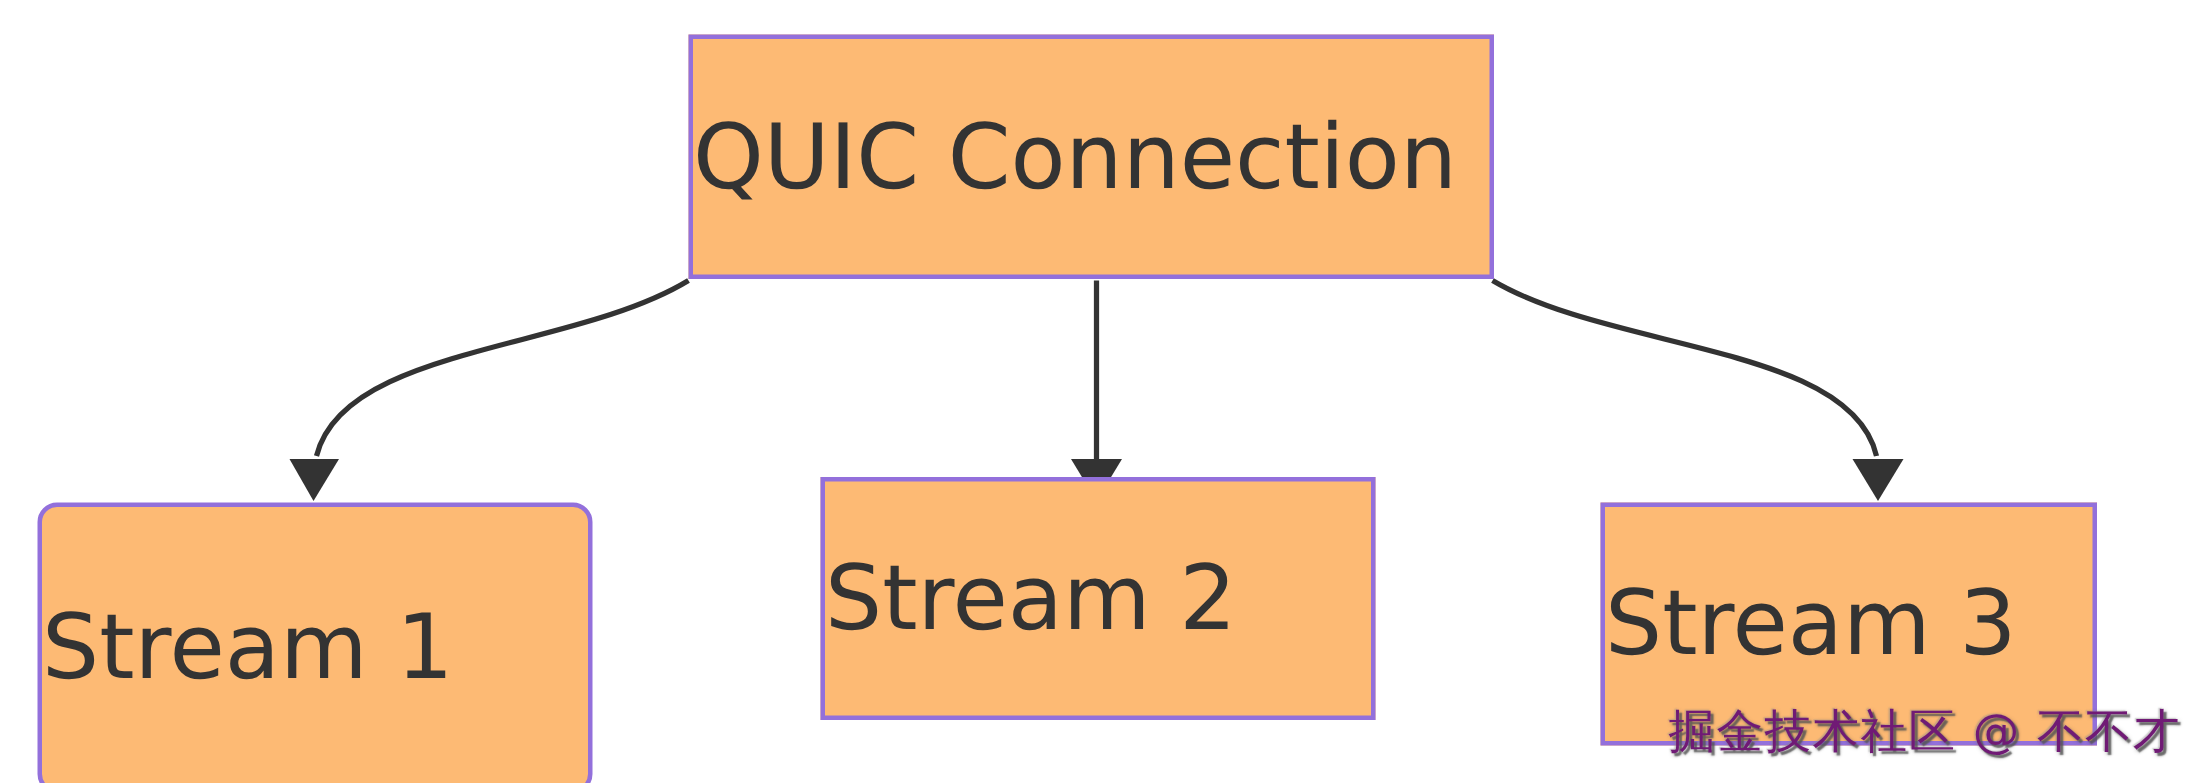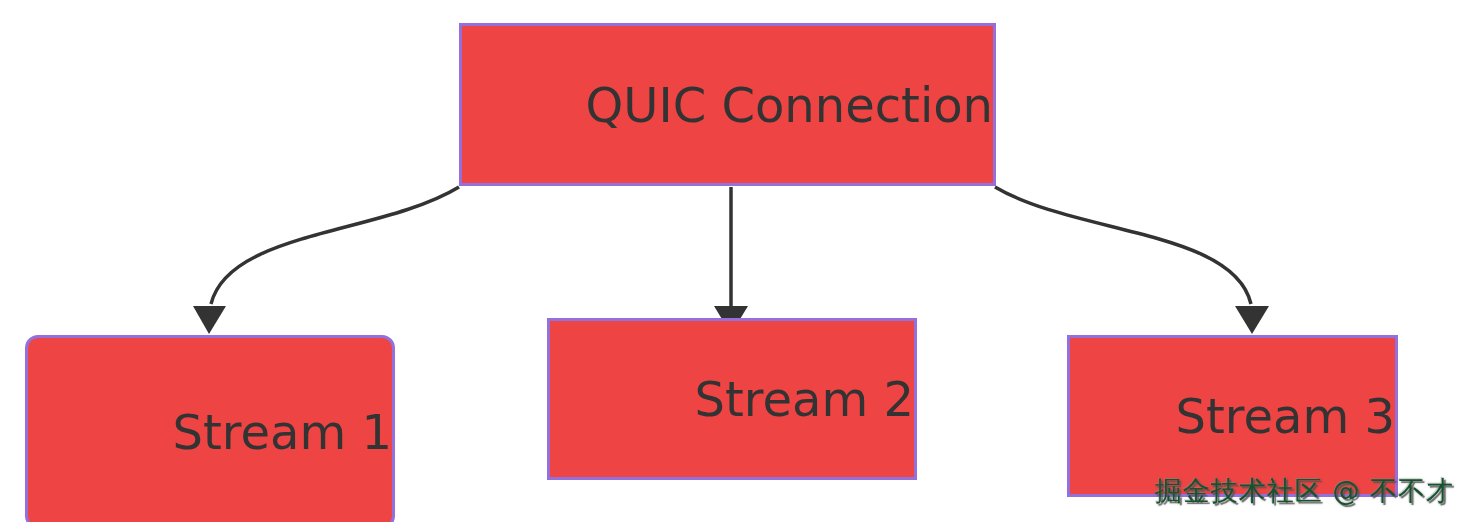--- a/index.html
+++ b/index.html
@@ -19,27 +19,27 @@
     position: absolute;
     left: 0;
     top: 0;
     width: 1462px;
     height: 522px;
     z-index: 1;
   }
   .node {
     position: absolute;
     box-sizing: border-box;
-    background: #ef4444;
+    background: #fdba74;
     border: 3px solid #9370DB;
     display: flex;
     align-items: center;
-    justify-content: flex-end;
+    justify-content: flex-start;
     color: #333333;
-    font-size: 48px;
+    font-size: 60px;
     line-height: 1;
     z-index: 2;
     white-space: nowrap;
   }
   .node-quic    { left: 459px; top: 23px;  width: 537px; height: 163px; }
   .node-stream1 { left: 25px;  top: 335px; width: 370px; height: 194px; border-radius: 13px; }
   .node-stream2 { left: 547px; top: 318px; width: 370px; height: 162px; }
   .node-stream3 { left: 1067px;top: 335px; width: 331px; height: 162px; }
 
   .edge-path {
@@ -49,23 +49,23 @@
   }
   .arrowhead {
     fill: #333333;
     stroke: none;
   }
   .watermark {
     position: absolute;
     right: 8px;
     bottom: 13px;
     z-index: 3;
-    font-size: 27px;
+    font-size: 31px;
     letter-spacing: 1px;
-    color: #14532d;
+    color: #701a75;
     text-shadow:
       2px 2px 1px rgba(85, 85, 85, 0.85),
       -1px -1px 1px rgba(140, 140, 140, 0.45),
       1px 1px 3px rgba(60, 60, 60, 0.35);
     white-space: nowrap;
   }
 </style>
 </head>
 <body>
 

